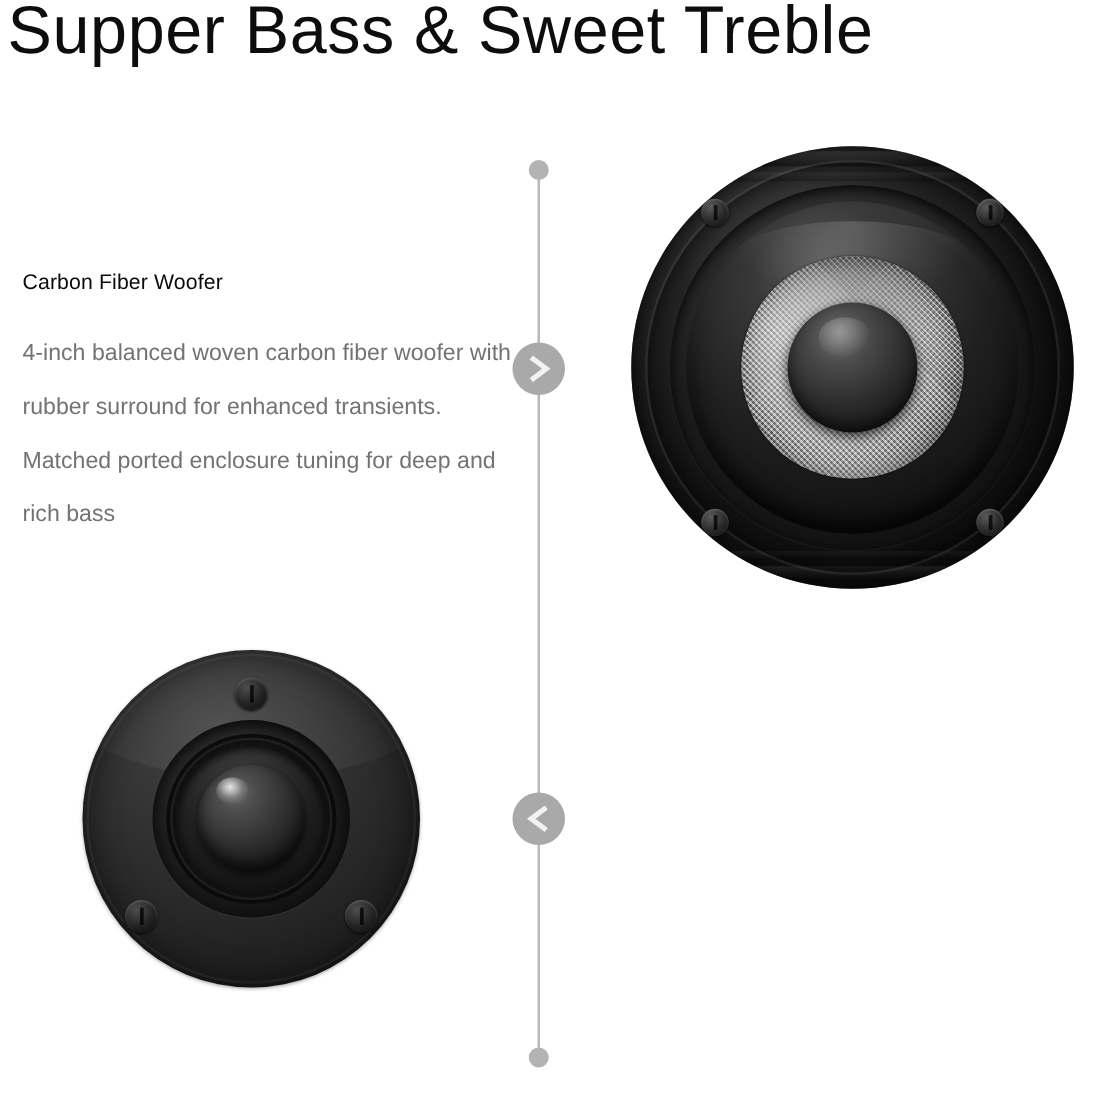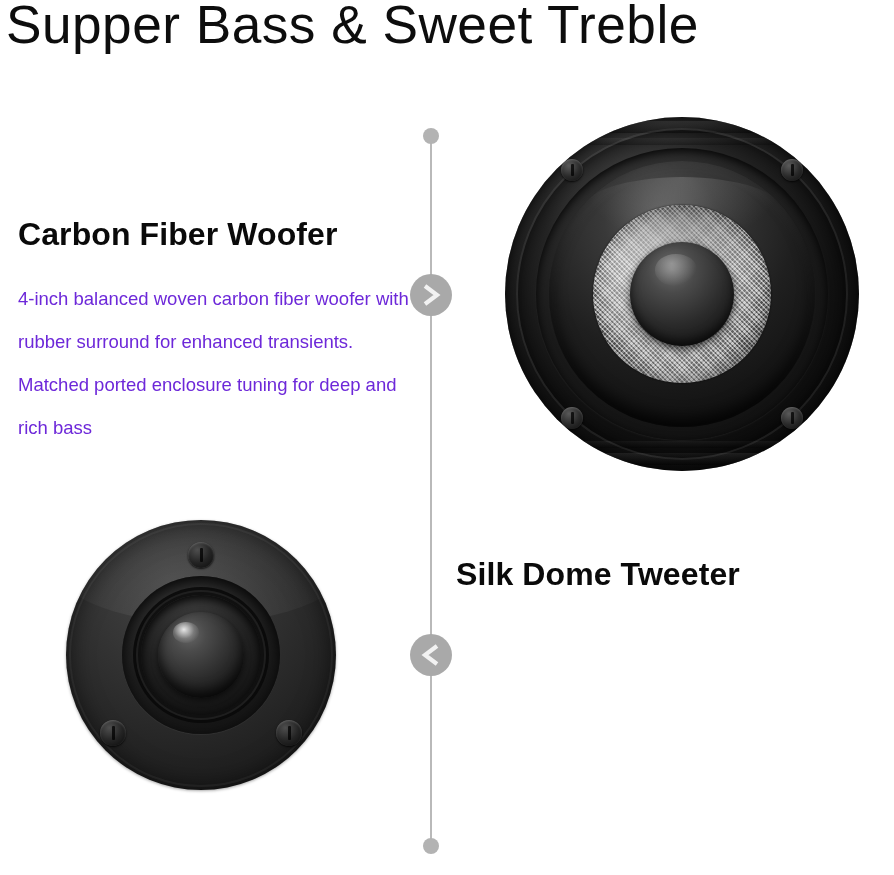--- a/index.html
+++ b/index.html
@@ -63,32 +63,32 @@
   .chevron-marker.right { left: 410px; top: 274px; }
   .chevron-marker.left  { left: 410px; top: 634px; }
   .chevron-marker svg { display: block; }
 
   
   .feature-block { position: absolute; }
   .feature-block.woofer  { left: 18px;  top: 216px;  width: 396px; }
   .feature-block.tweeter { left: 456px; top: 556px;  width: 404px; }
 
   .feature-heading {
-    font-size: 32px;
-    font-weight: bold;
+    font-size: 17px;
+    font-weight: normal;
     color: #0a0a0a;
     margin: 0 0 24px 0;
     letter-spacing: 0.1px;
     white-space: nowrap;
   }
   .feature-body {
     font-size: 18.5px;
     font-weight: normal;
     line-height: 43px;
-    color: #6d28d9;
+    color: #737373;
     margin: 0;
   }
 
   
   .woofer {
     position: absolute;
     left: 505px; top: 117px;
     width: 354px; height: 354px;
   }
   .woofer-frame {
@@ -330,21 +330,20 @@
     <div class="woofer-cap"></div>
 
     <div class="screw tl"></div>
     <div class="screw tr"></div>
     <div class="screw bl"></div>
     <div class="screw br"></div>
   </div>
 </div>
 
 <div class="feature-block tweeter">
-  <h2 class="feature-heading">Silk Dome Tweeter</h2>
 </div>
 
 <div class="tweeter">
   <div class="tweeter-face">
     <div class="tweeter-rim"></div>
   </div>
   <div class="tweeter-well"></div>
   <div class="tweeter-surround"></div>
   <div class="tweeter-dome"></div>
 

